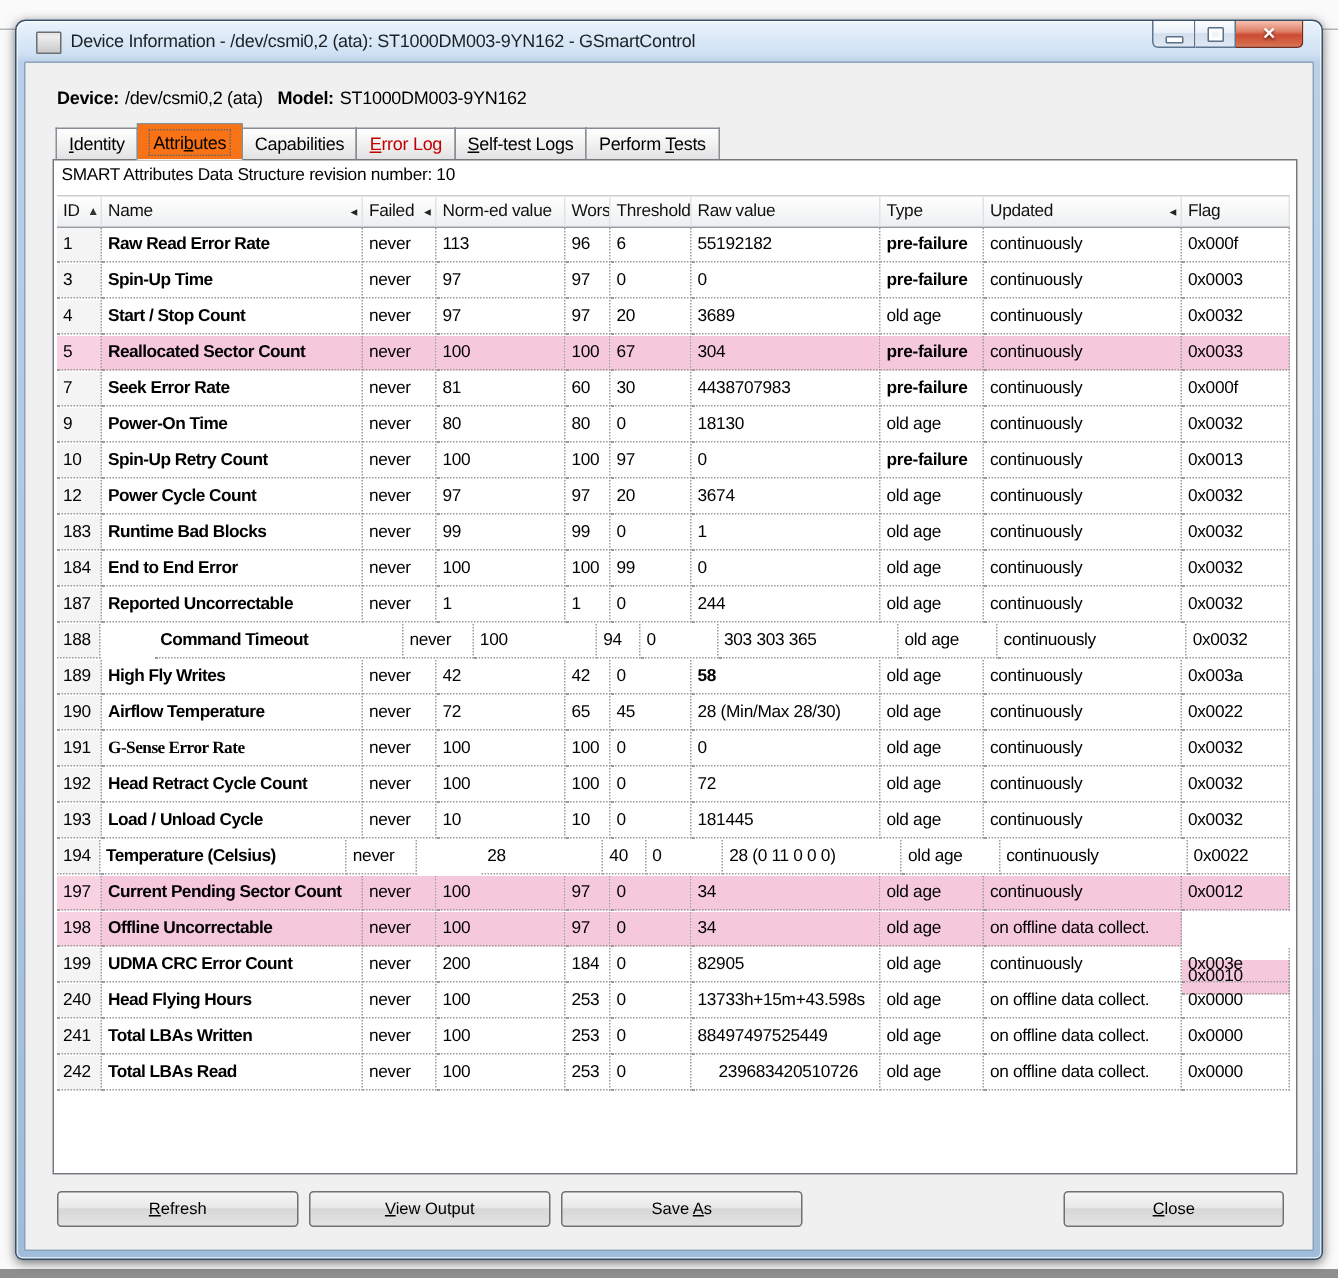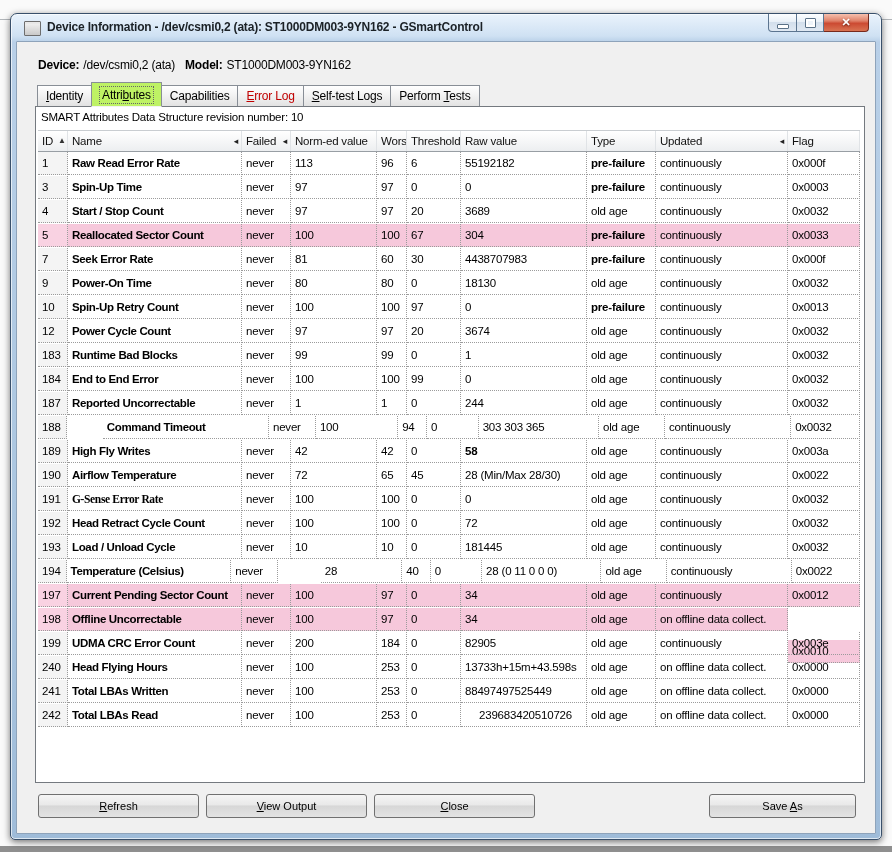--- a/index.html
+++ b/index.html
@@ -14,21 +14,21 @@
   .bottom-strip{position:absolute;left:0;top:846px;width:892px;height:6px;background:#8f8f8f;z-index:0;}
 
   
   .window{
     position:absolute;left:10px;top:13px;width:872px;height:827px;z-index:1;
     border:1px solid #39506b;border-radius:7px 7px 5px 5px;
     background:linear-gradient(180deg,#eaf3fc 0%,#cfe1f3 22px,#b9d0e8 28px,#abc6e0 60%,#9fbcd9 100%);
     box-shadow:0 2px 7px rgba(0,0,0,0.55), inset 0 0 0 1px rgba(255,255,255,0.65);
     box-sizing:border-box;
   }
-  .titlebar{position:absolute;left:0;right:0;top:0;height:27px;border-radius:6px 6px 0 0;font-weight:bold;}
+  .titlebar{position:absolute;left:0;right:0;top:0;height:27px;border-radius:6px 6px 0 0;}
   .app-icon{
     position:absolute;left:13px;top:7px;width:15px;height:13px;
     background:linear-gradient(#f5f5f5,#c9c9c9);
     border:1px solid #6d6d6d;border-radius:1px;
     box-shadow:inset 0 2px 0 #e8e8e8;
   }
   .title-text{position:absolute;left:36px;top:6px;font-size:12px;color:#1b2126;white-space:nowrap;}
 
   .win-controls{position:absolute;top:0;right:12px;display:flex;z-index:2;}
   .win-btn{
@@ -55,21 +55,21 @@
 
   
   .tab-bar{position:absolute;left:20px;top:39px;height:25px;display:flex;align-items:flex-end;z-index:3;}
   .tab{
     height:21px;box-sizing:border-box;padding:0 8px;margin-right:-1px;
     border:1px solid #888e96;border-bottom:none;
     background:linear-gradient(#ffffff,#f0f0f0 55%,#e2e2e2);
     font-size:12px;display:flex;align-items:center;position:relative;cursor:default;
   }
   .tab.selected{
-    height:25px;background:#bef264;z-index:4;margin-bottom:-1px;
+    height:25px;background:#f97316;z-index:4;margin-bottom:-1px;
     border-bottom:1px solid #f2f2f2;border-radius:1px 1px 0 0;
   }
   .tab.selected .tab-label{outline:1px dotted #666;padding:1px 2px;}
   .tab-label u{text-underline-offset:1px;}
 
   
   .content-box{
     position:absolute;left:18px;top:64px;width:830px;height:677px;box-sizing:border-box;
     background:#fff;border:1px solid #74797f;z-index:2;
   }
@@ -494,21 +494,21 @@
     </div>
 
     <div class="button-row">
         <button class="dlg-btn">
           <span><u>R</u>efresh</span>
         </button>
         <button class="dlg-btn">
           <span><u>V</u>iew Output</span>
         </button>
         <button class="dlg-btn">
+          <span>Save <u>A</u>s</span>
+        </button>
+        <button class="dlg-btn">
           <span><u>C</u>lose</span>
         </button>
-        <button class="dlg-btn">
-          <span>Save <u>A</u>s</span>
-        </button>
       </div>
 
   </div>
 </div>
 
 </body></html>

